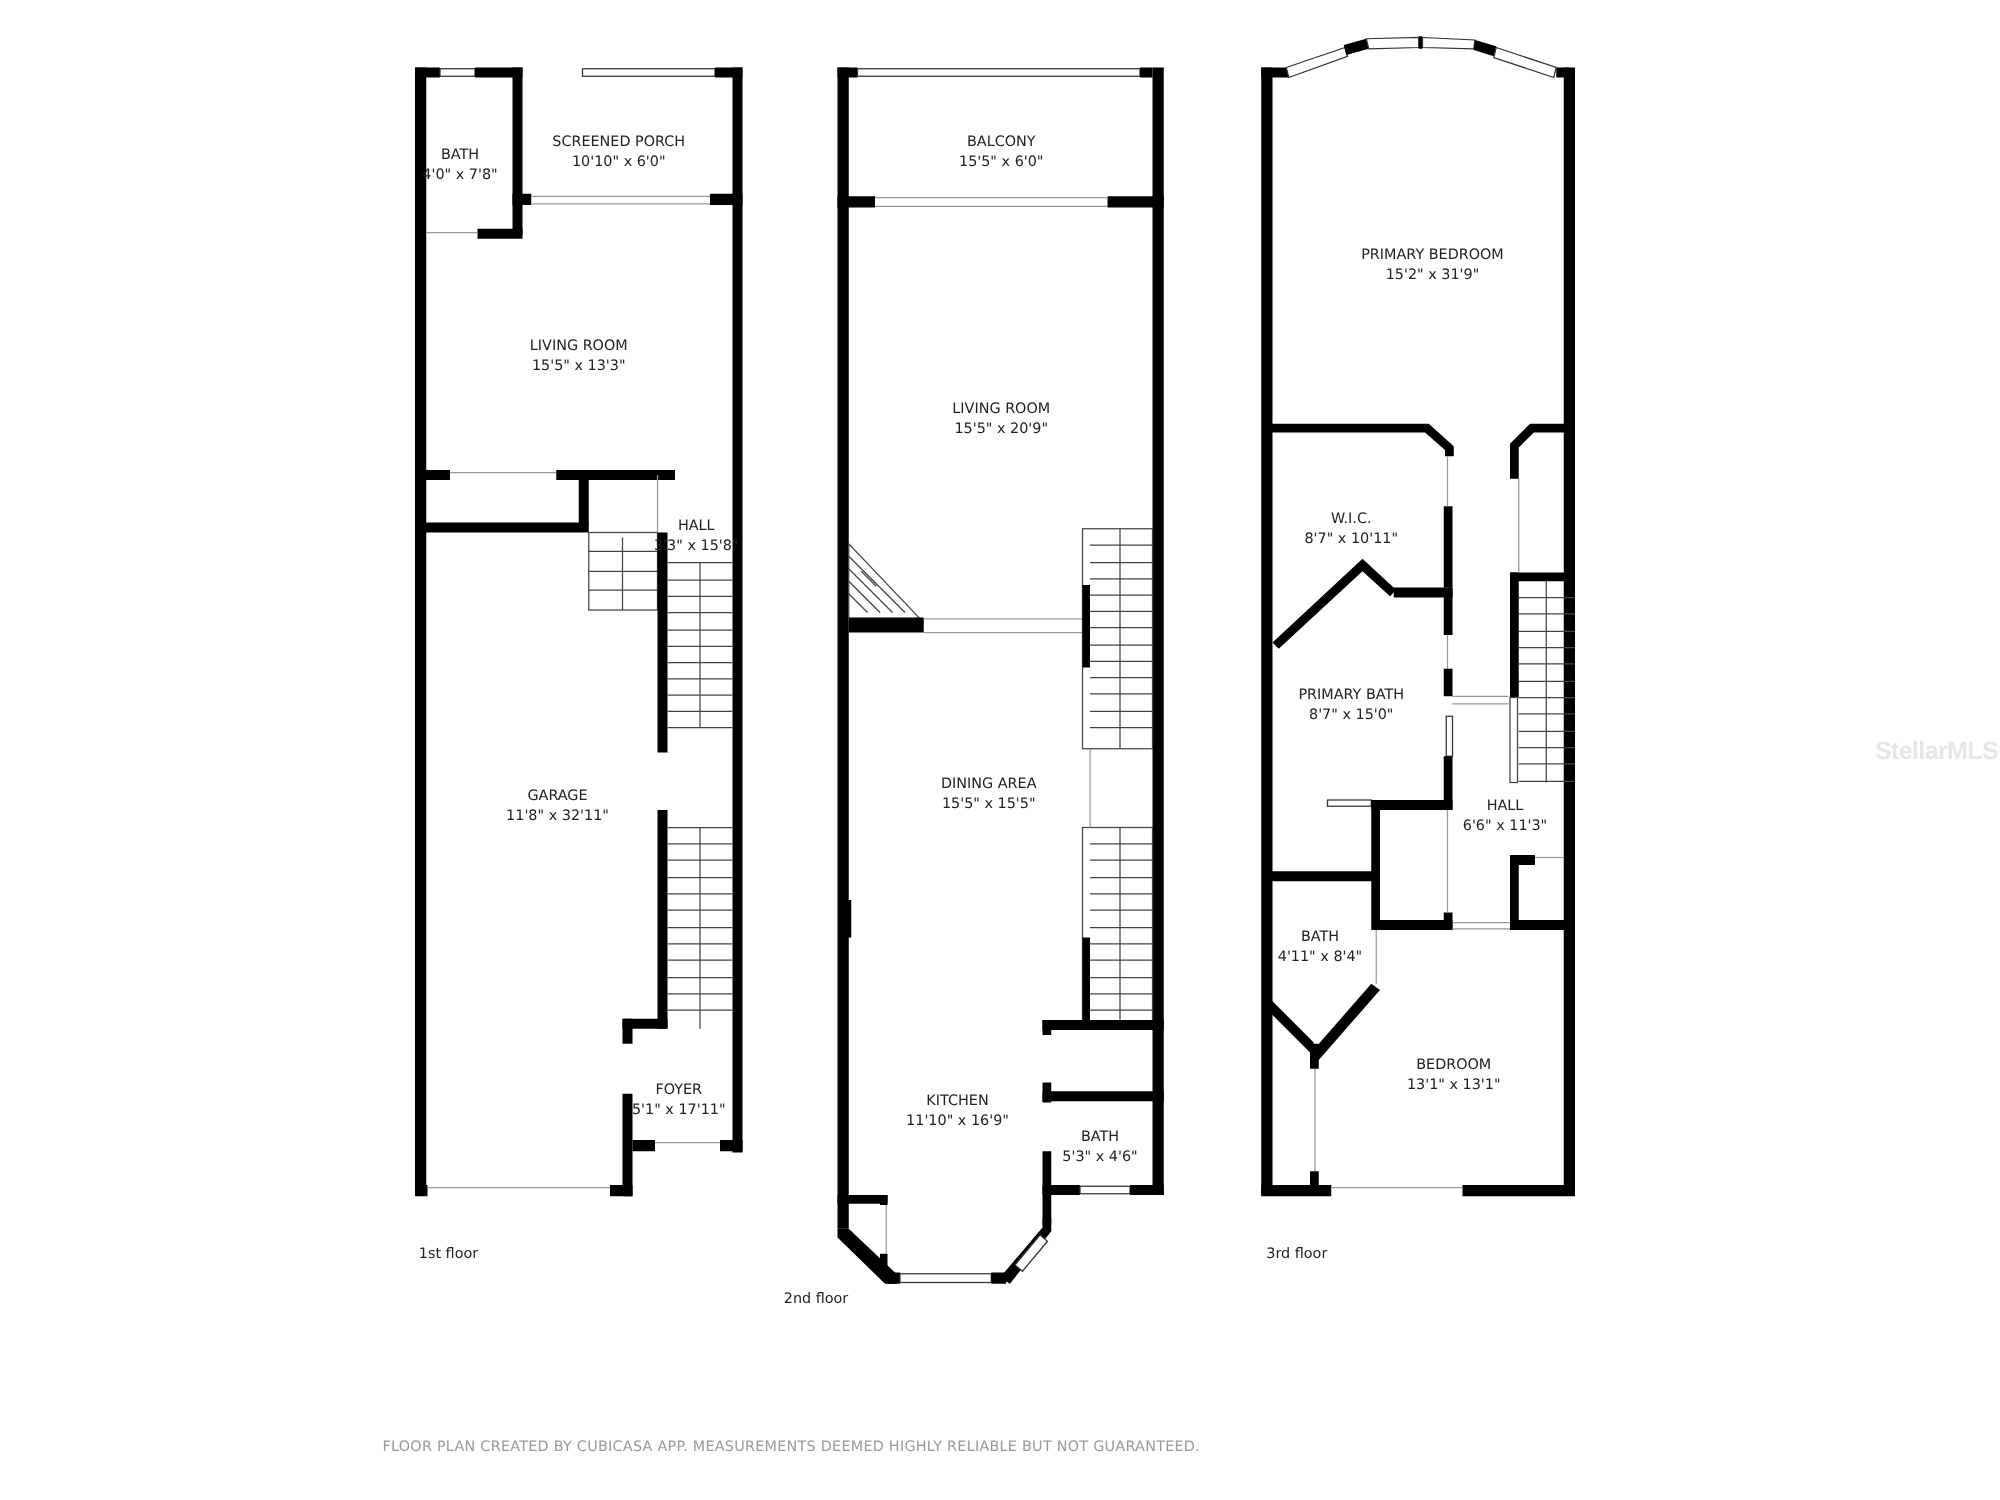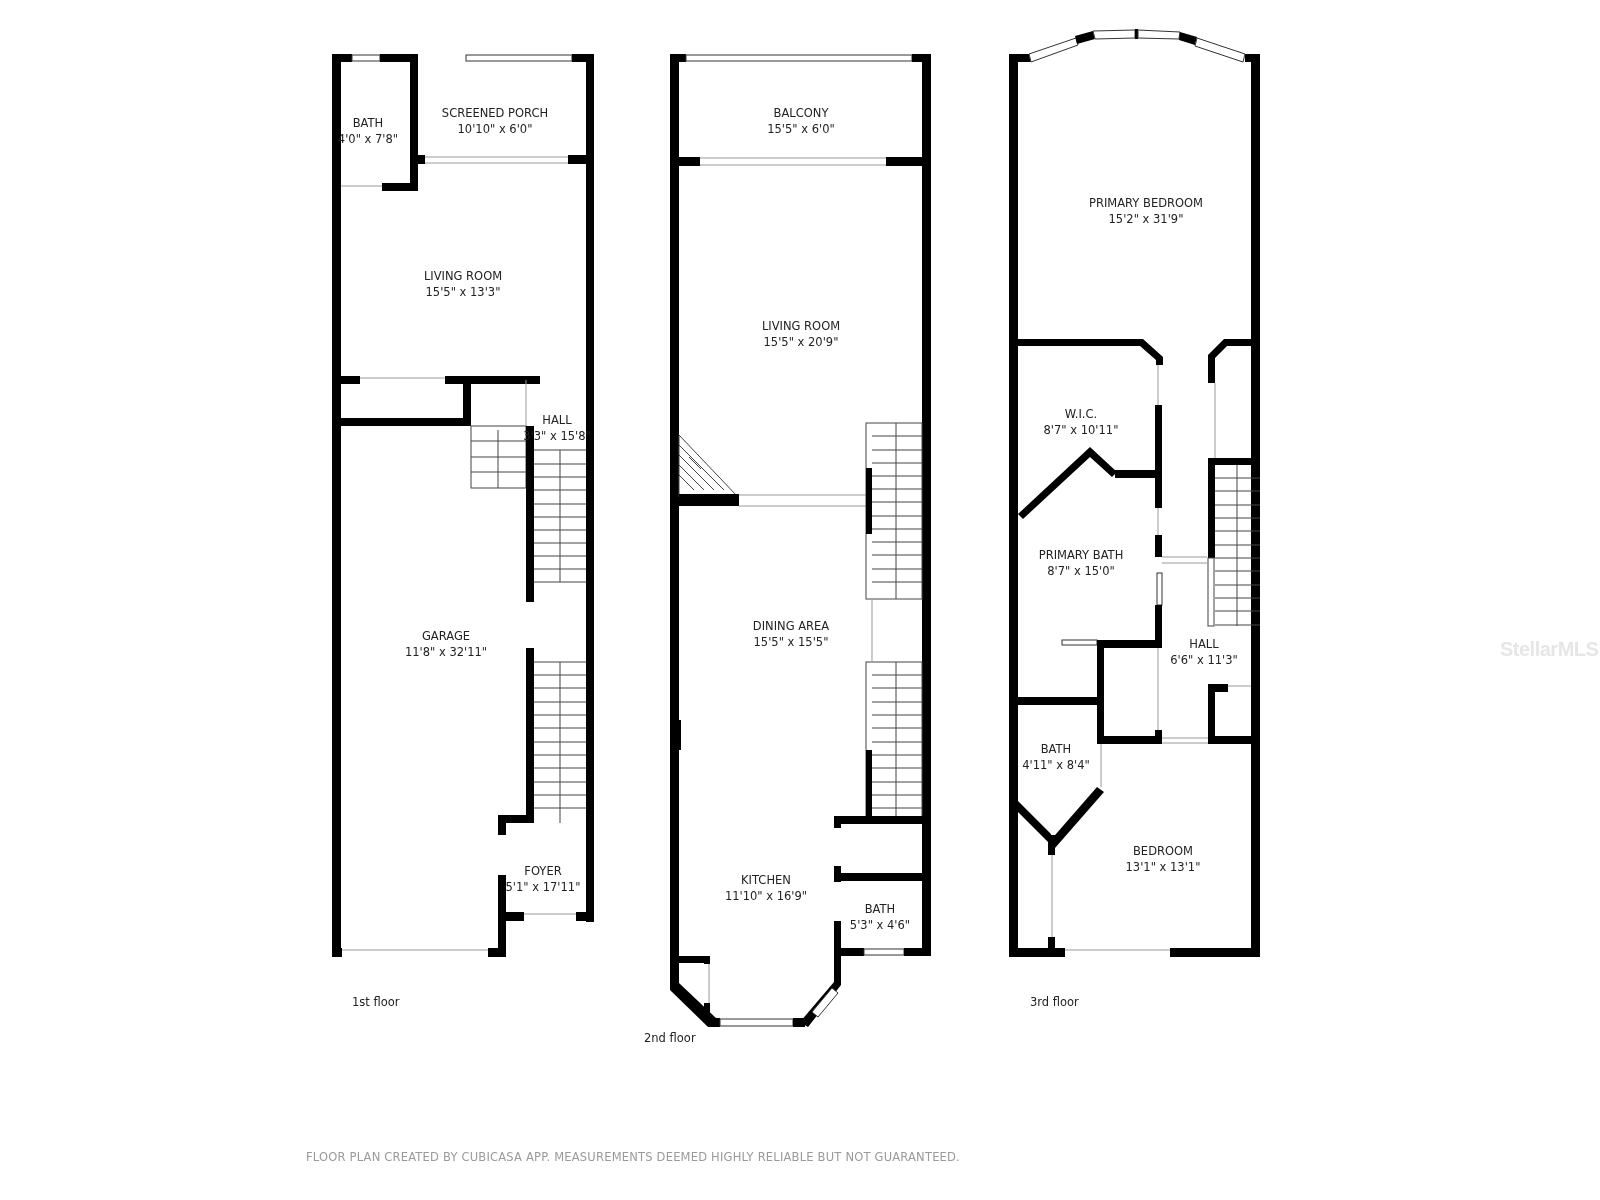--- a/index.html
+++ b/index.html
@@ -1,22 +1,22 @@
 <!DOCTYPE html>
 <html><head>
   <meta charset="utf-8">
   <style>
     html, body { margin: 0; padding: 0; background: #ffffff; }
     body { width: 1600px; height: 1200px; position: relative; overflow: hidden; font-family: "DejaVu Sans", sans-serif; }
     #plan { position: absolute; left: 0; top: 0; width: 1600px; height: 1200px; }
     .room-name { font-family: "DejaVu Sans", sans-serif; font-size: 11.5px; fill: #222; text-anchor: middle; }
     .room-dim { font-family: "DejaVu Sans", sans-serif; font-size: 11.5px; fill: #222; text-anchor: middle; }
-    .floor-label { position: absolute; font-family: "DejaVu Sans", sans-serif; font-size: 11.5px; color: #222; margin-left: 17px; }
+    .floor-label { position: absolute; font-family: "DejaVu Sans", sans-serif; font-size: 11.5px; color: #222; }
     .footer { position: absolute; left: 0; width: 1266px; top: 1150px; text-align: center; font-family: "DejaVu Sans", sans-serif; font-size: 11.5px; color: #9a9a9a; letter-spacing: 0.2px; }
-    .watermark { position: absolute; left: 1500px; top: 590px; font-family: "Liberation Sans", sans-serif; font-size: 20px; color: #e6e6e6; font-weight: bold; letter-spacing: -0.5px; margin-top: 48px; }
+    .watermark { position: absolute; left: 1500px; top: 590px; font-family: "Liberation Sans", sans-serif; font-size: 20px; color: #e6e6e6; font-weight: bold; letter-spacing: -0.5px; }
     .wall { fill: #000; }
     .thin { stroke: #444; stroke-width: 1; fill: none; }
     .light { stroke: #999; stroke-width: 1; fill: none; }
     .win { fill: #fff; stroke: #333; stroke-width: 1; }
   </style>
 </head>
 <body>
 
 <svg id="plan" viewBox="0 0 1600 1200" xmlns="http://www.w3.org/2000/svg">
 

